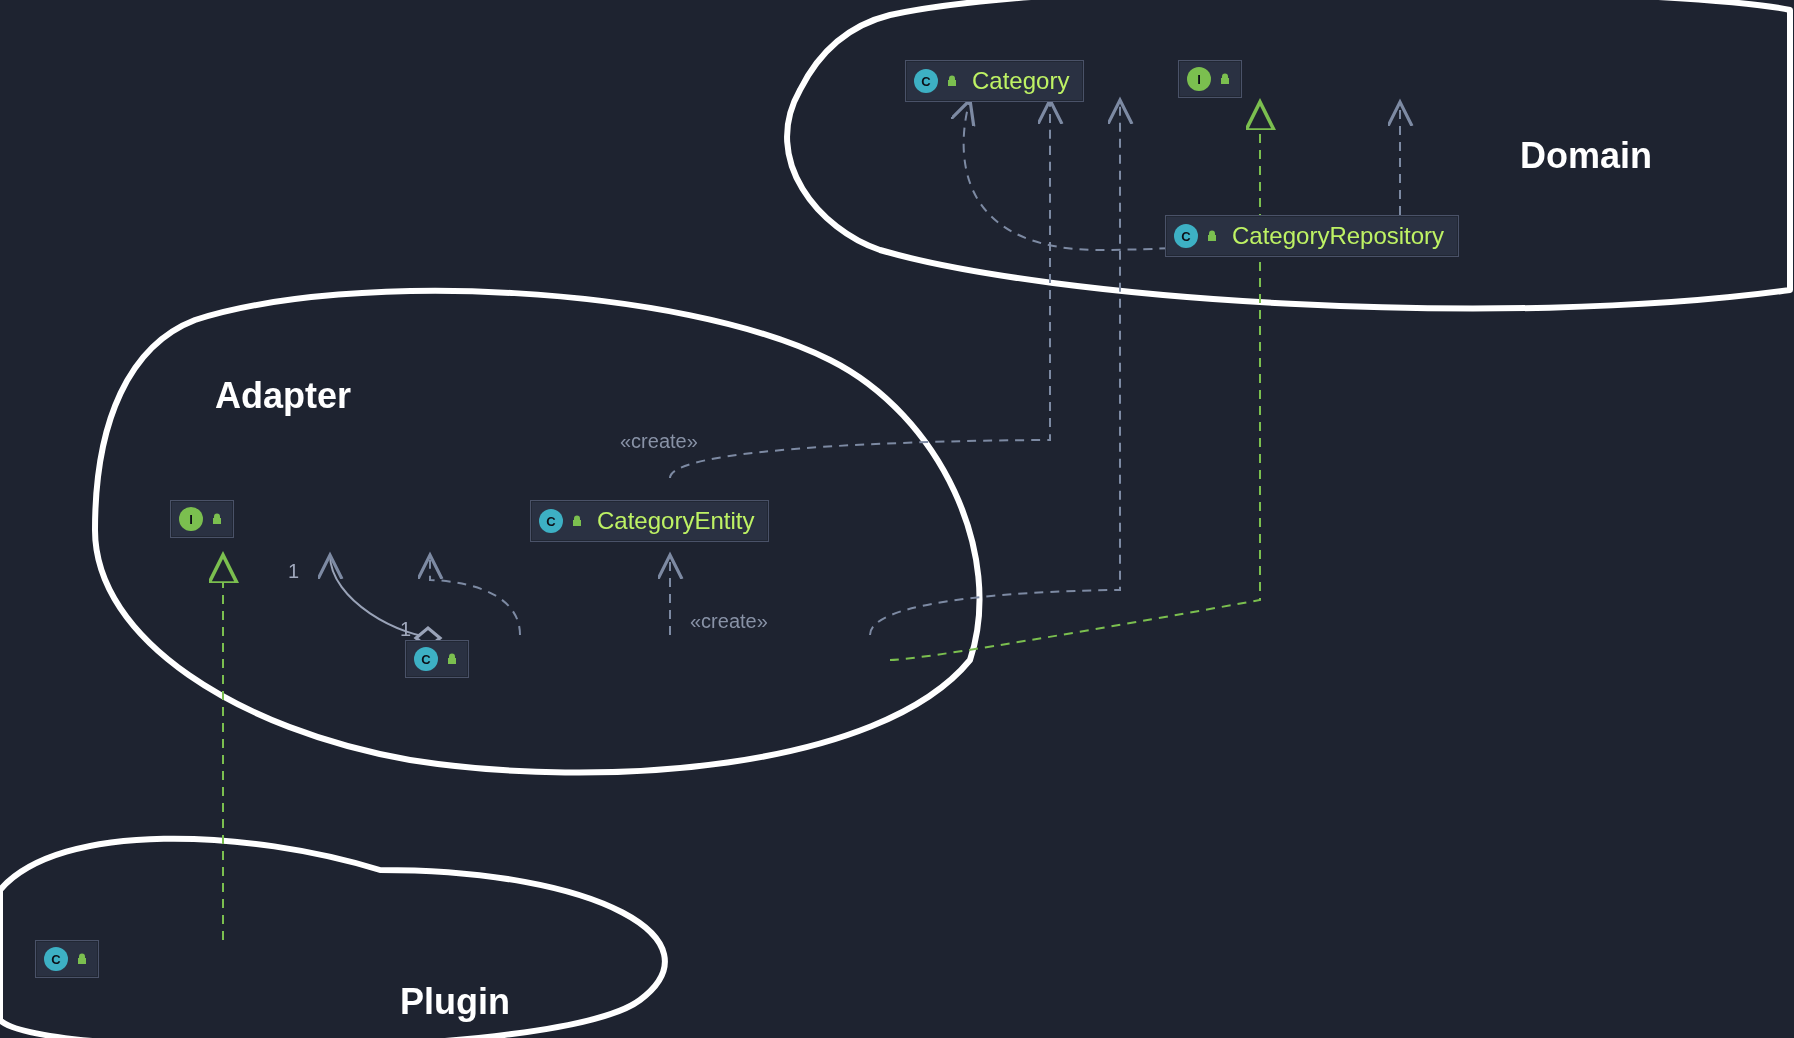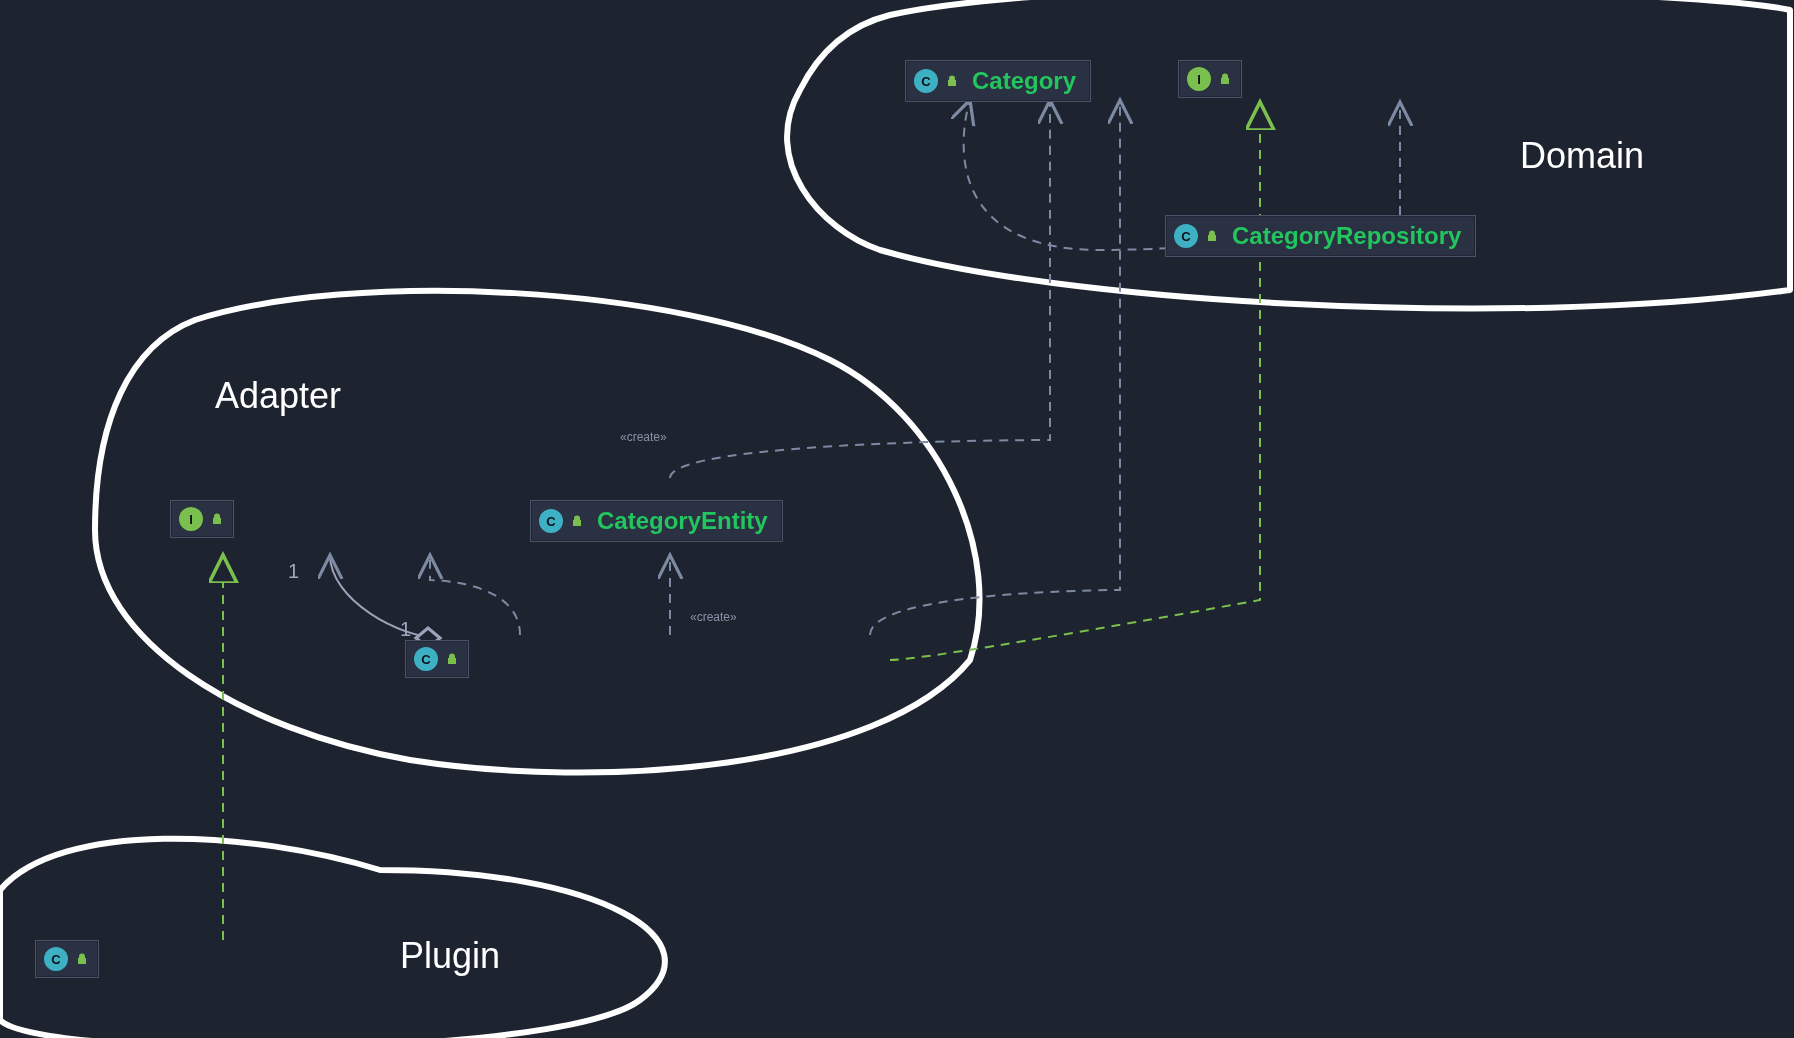--- a/index.html
+++ b/index.html
@@ -4,24 +4,24 @@
 <style>
   html,body{margin:0;padding:0;width:1794px;height:1038px;background:#1e2330;font-family:"Segoe UI",Arial,sans-serif;overflow:hidden;}
   .canvas{position:relative;width:1794px;height:1038px;}
   svg.overlay{position:absolute;inset:0;pointer-events:none;}
   .node{position:absolute;display:flex;align-items:center;background:#2a3142;border:1px solid #4a5268;box-shadow:inset 0 0 0 1px rgba(0,0,0,.2);}
   .node .badge{width:24px;height:24px;border-radius:50%;margin:6px 4px 6px 8px;display:flex;align-items:center;justify-content:center;font-size:13px;font-weight:bold;color:#0d1017;}
   .badge.cls{background:#3db0c4;}
   .badge.iface{background:#7bbf4f;}
   .node .mod{width:16px;height:16px;margin:0 8px 0 2px;display:flex;align-items:center;justify-content:center;}
   .node .label{font-size:24px;padding:6px 14px 6px 4px;white-space:nowrap;}
-  .cls-name{color:#22c55e;font-weight:bold;}
+  .cls-name{color:#bef264;}
   .generic{color:#bac2d4;}
-  .region-label{position:absolute;color:#ffffff;font-size:36px;font-weight:400;}
-  .stereo{position:absolute;color:#8892a6;font-size:12px;}
+  .region-label{position:absolute;color:#ffffff;font-size:36px;font-weight:700;}
+  .stereo{position:absolute;color:#8892a6;font-size:20px;}
   .mult{position:absolute;color:#a0a8bc;font-size:20px;}
   .lock{width:12px;height:12px;}
 </style>
 </head>
 <body>
 <div class="canvas">
 
 <svg class="overlay" width="1794" height="1038">
   <defs>
     <marker id="arrowOpen" markerWidth="14" markerHeight="14" refX="12" refY="6" orient="auto">
@@ -55,21 +55,21 @@
 
   <path d="M440,638 C400,638 330,600 330,555" fill="none" stroke="#9aa3b8" stroke-width="2" marker-start="url(#diamond)" marker-end="url(#arrowOpen)"></path>
 
   <path d="M223,940 L223,555" fill="none" stroke="#7bbf4f" stroke-width="2" stroke-dasharray="9 7" marker-end="url(#triHollow)"></path>
 
   <path d="M890,660 C930,660 1260,600 1260,600 L1260,102" fill="none" stroke="#7bbf4f" stroke-width="2" stroke-dasharray="9 7" marker-end="url(#triHollow)"></path>
 </svg>
 
 <div class="region-label" style="left:1520px;top:135px;">Domain</div>
 <div class="region-label" style="left:215px;top:375px;">Adapter</div>
-<div class="region-label" style="left:400px;top:935px;">Plugin</div>
+<div class="region-label" style="left:400px;top:981px;">Plugin</div>
 
 <div class="stereo" style="left:620px;top:430px;">«create»</div>
 <div class="stereo" style="left:690px;top:610px;">«create»</div>
 
 <div class="mult" style="left:288px;top:560px;">1</div>
 <div class="mult" style="left:400px;top:618px;">1</div>
 
 <div class="node" style="left:905px;top:60px;">
   <span class="badge cls">C</span>
   <span class="mod">

